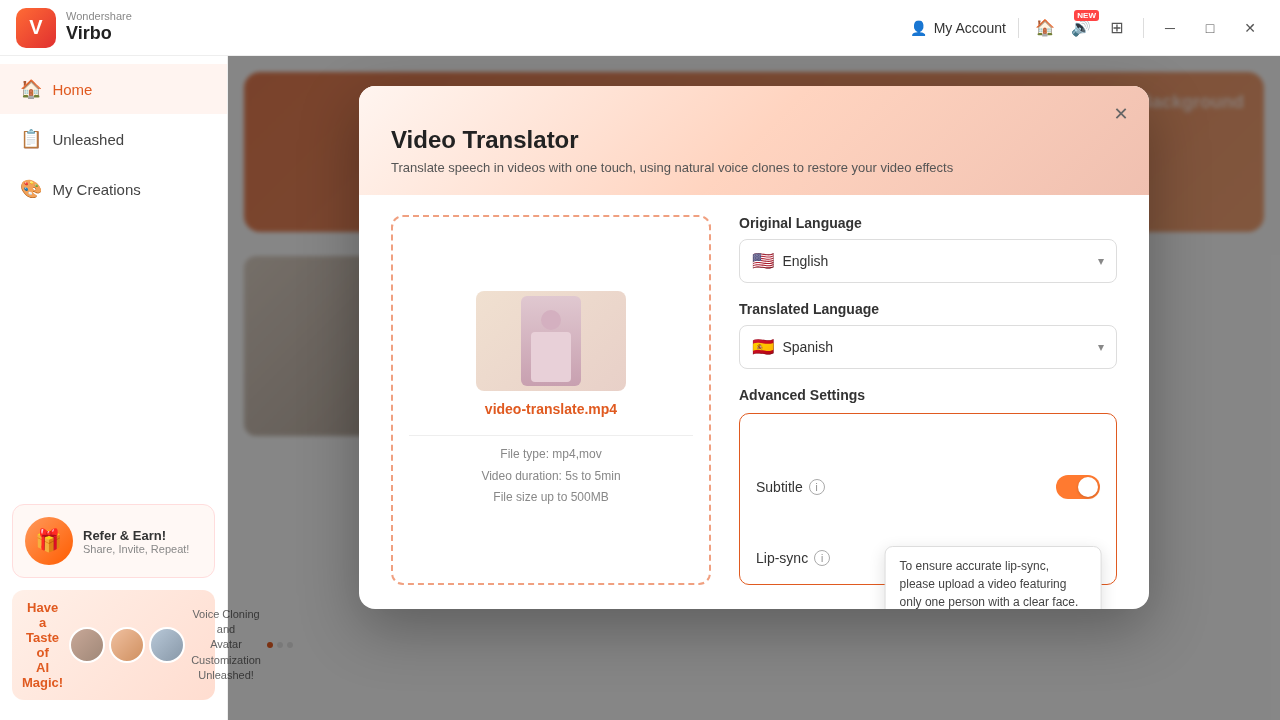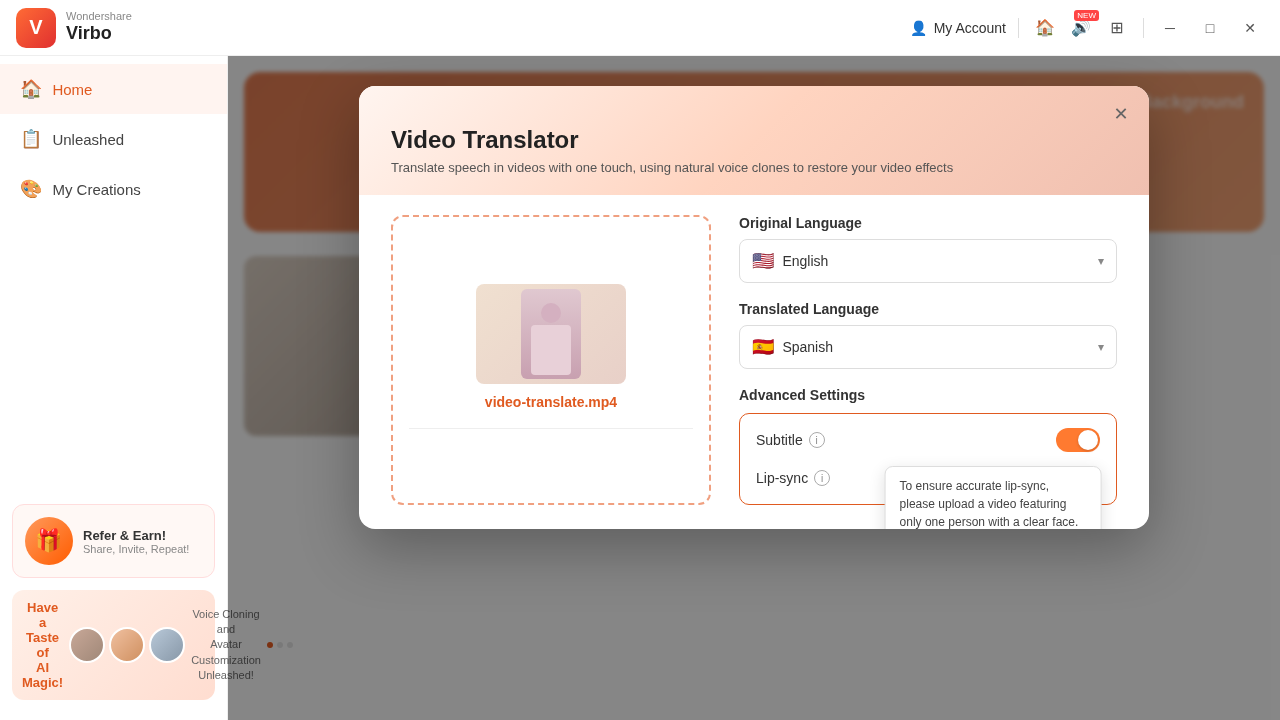--- a/index.html
+++ b/index.html
@@ -91,21 +91,21 @@
     }
     .new-badge {
       position: absolute;
       top: -4px;
       right: -4px;
       background: #ff4444;
       color: #fff;
       font-size: 8px;
       padding: 1px 3px;
       border-radius: 3px;
-      font-weight: normal;
+      font-weight: bold;
     }
     .win-ctrl {
       width: 28px;
       height: 28px;
       display: flex;
       align-items: center;
       justify-content: center;
       font-size: 14px;
       color: #555;
       cursor: pointer;
@@ -437,20 +437,21 @@
       border: 1.5px solid #e05a20;
       border-radius: 10px;
       padding: 14px 16px;
       position: relative;
     }
     .setting-row {
       display: flex;
       align-items: center;
       justify-content: space-between;
       margin-bottom: 14px;
+      margin-top: 47px;
     }
     .setting-row:last-child { margin-bottom: 0; }
     .setting-label {
       display: flex;
       align-items: center;
       gap: 6px;
       font-size: 14px;
       color: #333;
     }
     .info-icon {
@@ -631,20 +632,25 @@
           <div class="upload-panel">
             <div class="video-preview">
 
               <div style="width:60px;height:90px;background:linear-gradient(180deg,#e0c8d0,#c8a0b0);border-radius:6px;display:flex;flex-direction:column;align-items:center;justify-content:flex-end;padding-bottom:4px;">
                 <div style="width:20px;height:20px;border-radius:50%;background:#d4b0c0;margin-bottom:2px;"></div>
                 <div style="width:40px;height:50px;background:#e8d0d8;border-radius:4px;"></div>
               </div>
             </div>
             <p class="video-filename">video-translate.mp4</p>
             <div class="upload-divider"></div>
+            <div class="upload-info">
+              <div>File type: mp4,mov</div>
+              <div>Video duration: 5s to 5min</div>
+              <div>File size up to  500MB</div>
+            </div>
           </div>
 
           <div class="settings-panel">
 
             <p class="settings-section-label">Original Language</p>
             <div class="dropdown">
               <div class="dropdown-left">
                 <span class="flag">🇺🇸</span>
                 <span>English</span>
               </div>

